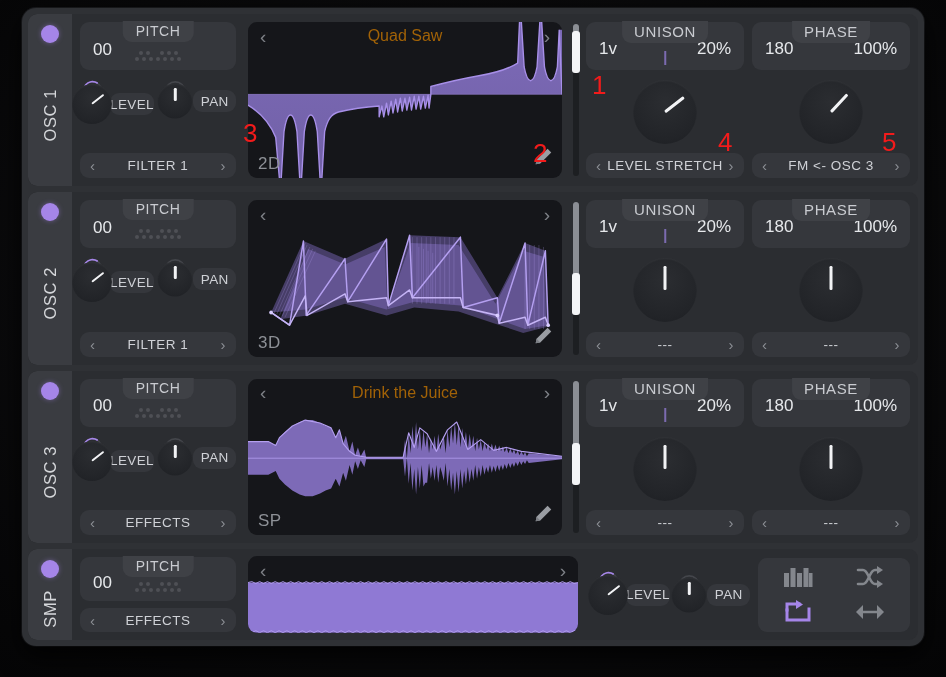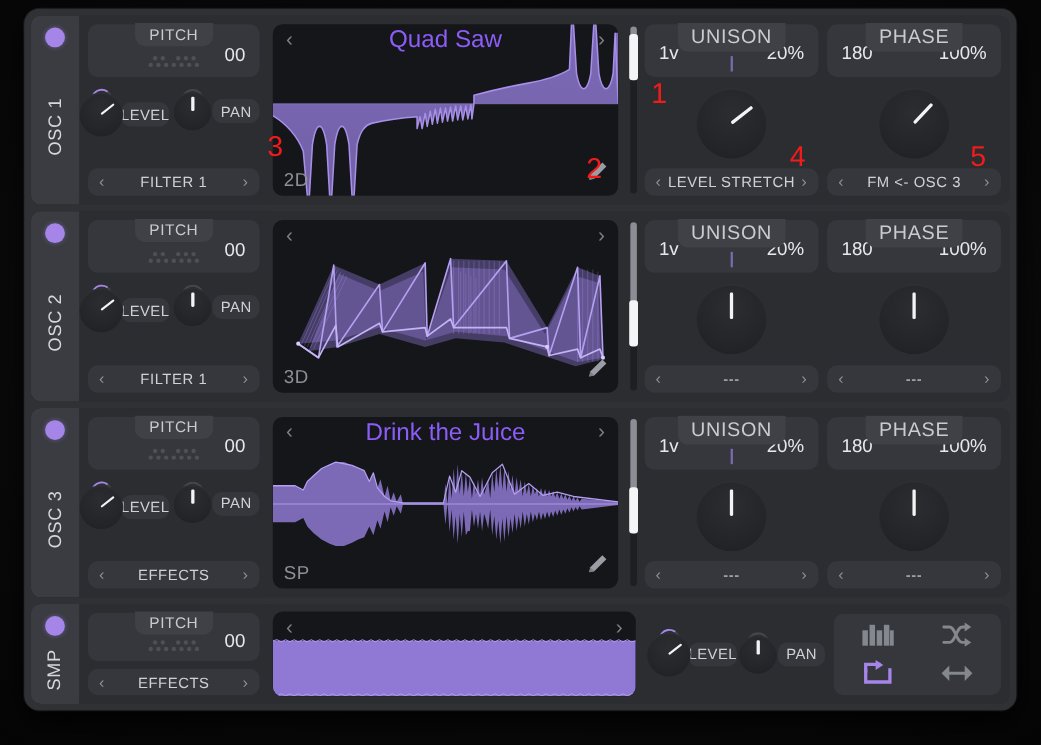--- a/index.html
+++ b/index.html
@@ -101,21 +101,21 @@
   }
 
   
   .pitch-wrap {
     position: relative;
     height: 48px;
     background: #35373c;
     border-radius: 9px;
     display: flex;
     align-items: center;
-    justify-content: flex-end;
+    justify-content: flex-start;
     padding: 1px 13px;
     box-sizing: border-box;
   }
   .pitch-wrap.short { height: 46px; }
   .pitch-cap {
     position: absolute;
     left: 50%;
     top: -1px;
     transform: translateX(-50%);
     background: #3f4146;
@@ -247,22 +247,22 @@
     align-items: center;
     justify-content: space-between;
     padding: 0 12px;
     box-sizing: border-box;
     z-index: 3;
   }
   .wave-title {
     position: absolute;
     left: 0; right: 0;
     text-align: center;
-    color: #8b5cf6;
-    font-size: 22px;
+    color: #a16207;
+    font-size: 16px;
     pointer-events: none;
   }
   .wave-arrow {
     color: #7e8187;
     font-size: 19px;
     line-height: 1;
     z-index: 4;
     position: relative;
   }
   .wave-mode {
@@ -346,21 +346,21 @@
     padding: 0 13px;
     box-sizing: border-box;
   }
   .param-head .cap {
     position: absolute;
     left: 50%;
     top: -1px;
     transform: translateX(-50%);
     background: #3f4146;
     color: #c9cbd0;
-    font-size: 18px;
+    font-size: 15px;
     letter-spacing: 0.6px;
     padding: 2px 12px 3px;
     border-radius: 0 0 9px 9px;
     white-space: nowrap;
   }
   .param-head .pv {
     color: #e6e8eb;
     font-size: 17px;
     margin-top: 6px;
   }

